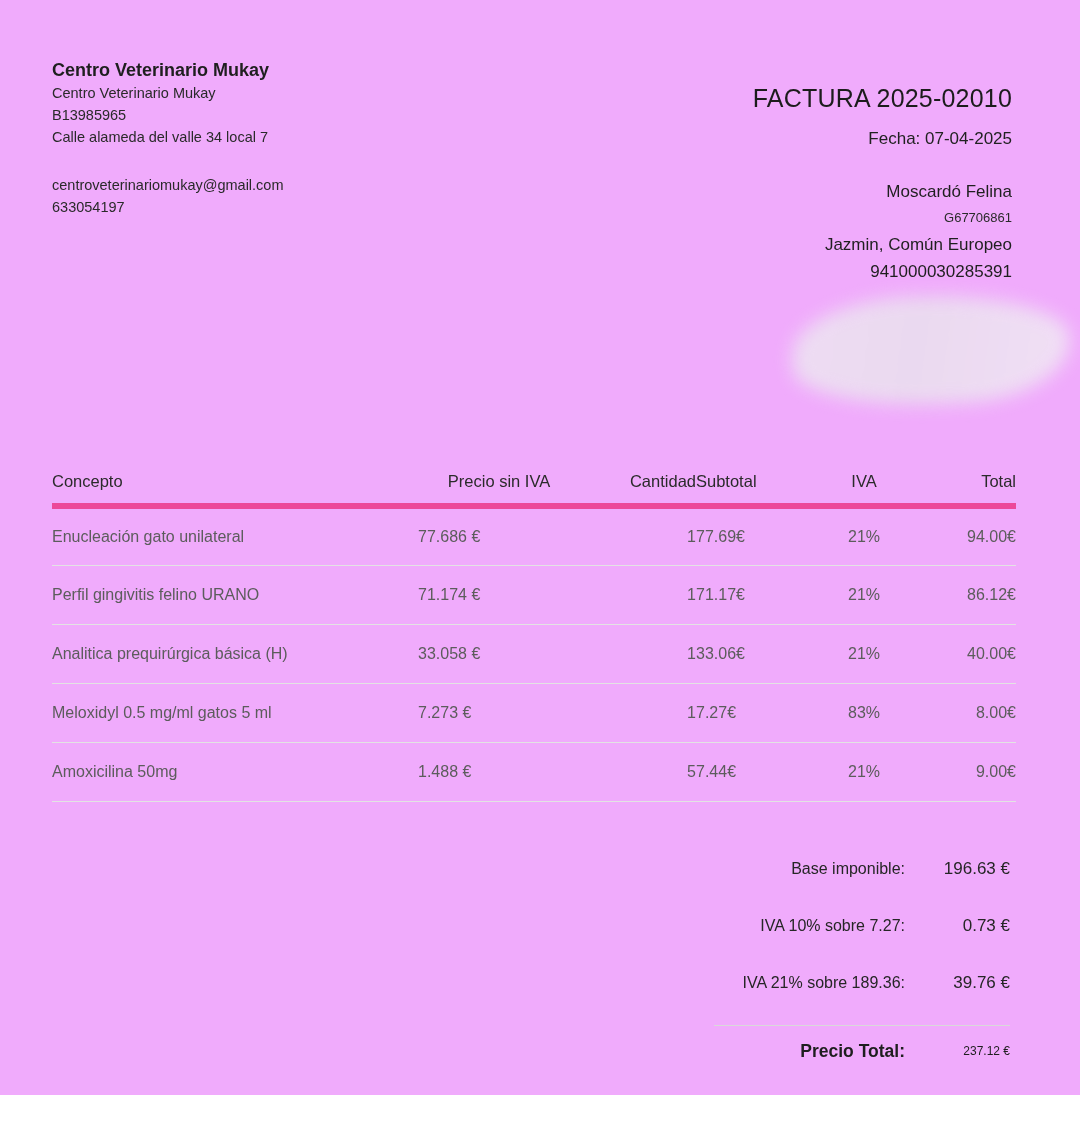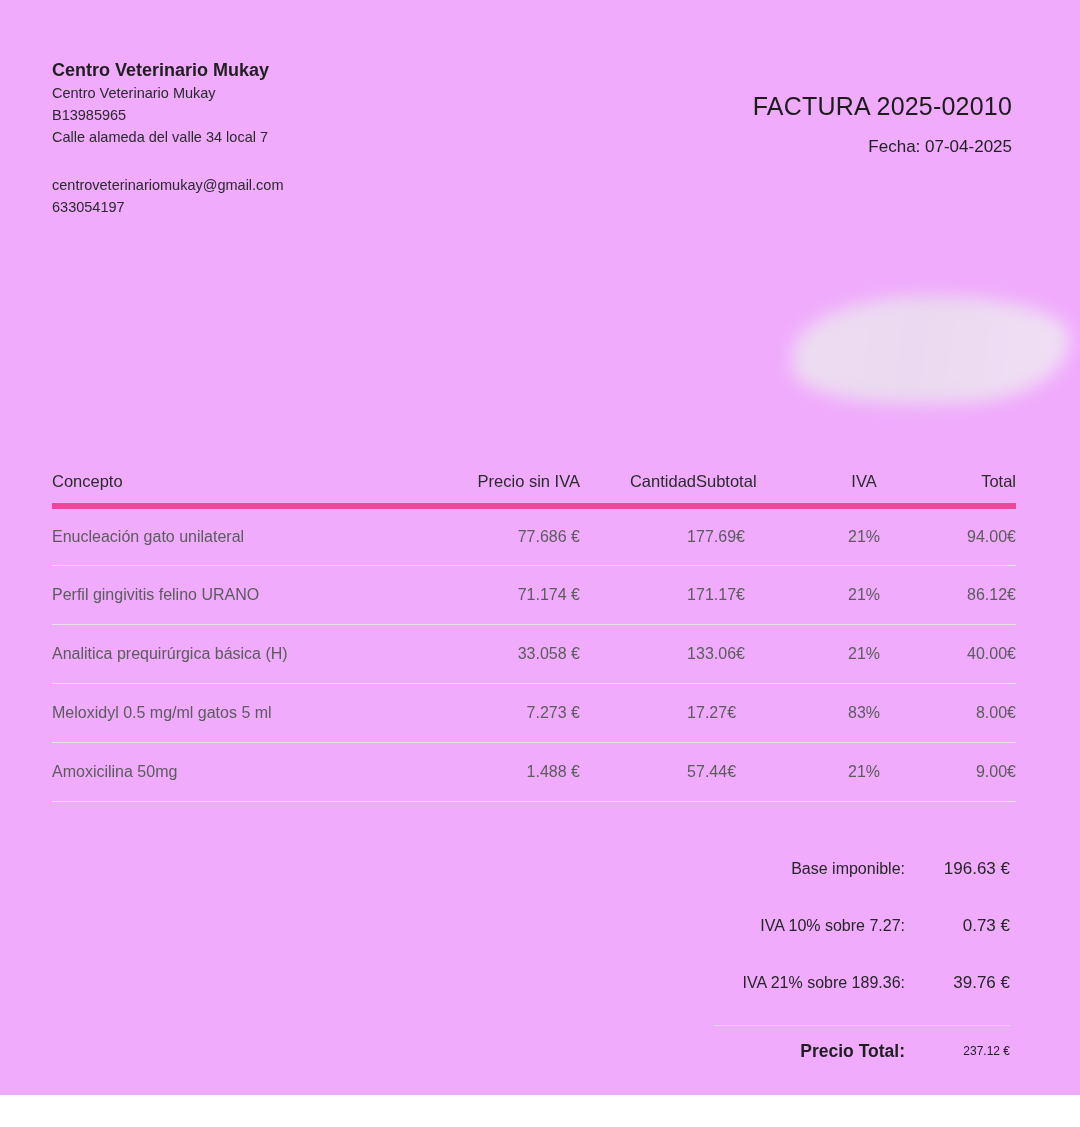--- a/index.html
+++ b/index.html
@@ -10,21 +10,21 @@
     overflow:hidden; margin:0 auto;
   }
 
   
   .seller { position:absolute; left:52px; top:58px; }
   .seller-name { font-size:18px; font-weight:bold; color:#1f1f1f; line-height:24px; }
   .seller-line { font-size:14.5px; color:#2a2a2a; line-height:22px; }
   .seller-contact { margin-top:26px; }
 
   
-  .invoice-head { position:absolute; right:68px; top:92px; text-align:right;margin-left:19px; }
+  .invoice-head { position:absolute; right:68px; top:84px; text-align:right;margin-left:19px; }
   .invoice-title { font-size:25px; font-weight:400; color:#1c1c1c; letter-spacing:.2px; }
   .invoice-date { font-size:17px; color:#222; margin-top:16px; }
   .client { margin-top:29px; }
   .client-name { font-size:17px; color:#1f1f1f; line-height:27px; }
   .client-id { font-size:13px; color:#2b2b2b; line-height:26px; }
   .client-pet { font-size:17px; color:#1f1f1f; line-height:27px; }
   .client-chip { font-size:17px; color:#1f1f1f; line-height:28px; }
 
   
   .redaction {
@@ -40,21 +40,21 @@
   .items th {
     font-size:16.5px; font-weight:400; color:#2b2b2b;
     height:46px; vertical-align:middle;
     border-bottom:6px solid #ec4899;
   }
   .items td {
     font-size:16px; color:#5c5c5c; height:59px; vertical-align:middle;
     border-bottom:1px solid #e3e3e3;
   }
   .col-concepto { width:auto; text-align:left; }
-  .col-precio   { width:162px; text-align:right; }
+  .col-precio   { width:162px; }
   .col-cantidad { width:116px; text-align:right; }
   .col-subtotal { width:112px; text-align:left; }
   .col-iva      { width:112px; text-align:center; }
   .col-total    { width:96px;  text-align:right; }
 
   
   .totals { position:absolute; right:70px; top:840px; width:430px; }
   .totals-row { display:flex; align-items:center; height:57px; justify-content:flex-end; }
   .totals-label { font-size:16px; font-weight:400; color:#262626; text-align:right; }
   .totals-value { font-size:17px; font-weight:500; color:#262626; text-align:right; min-width:105px; }
@@ -75,20 +75,26 @@
     <div class="seller-line">Calle alameda del valle 34 local 7</div>
     <div class="seller-contact">
       <div class="seller-line">centroveterinariomukay@gmail.com</div>
       <div class="seller-line">633054197</div>
     </div>
   </div>
 
   <div class="invoice-head">
     <div class="invoice-title">FACTURA 2025-02010</div>
     <div class="invoice-date">Fecha: 07-04-2025</div>
+    <div class="client">
+      <div class="client-name">Moscardó Felina</div>
+      <div class="client-id">G67706861</div>
+      <div class="client-pet">Jazmin, Común Europeo</div>
+      <div class="client-chip">941000030285391</div>
+    </div>
   </div>
 
   <div class="redaction"></div>
 
   <table class="items">
     <thead>
       <tr>
         <th class="col-concepto">Concepto</th>
         <th class="col-precio">Precio sin IVA</th>
         <th class="col-cantidad">Cantidad</th>

